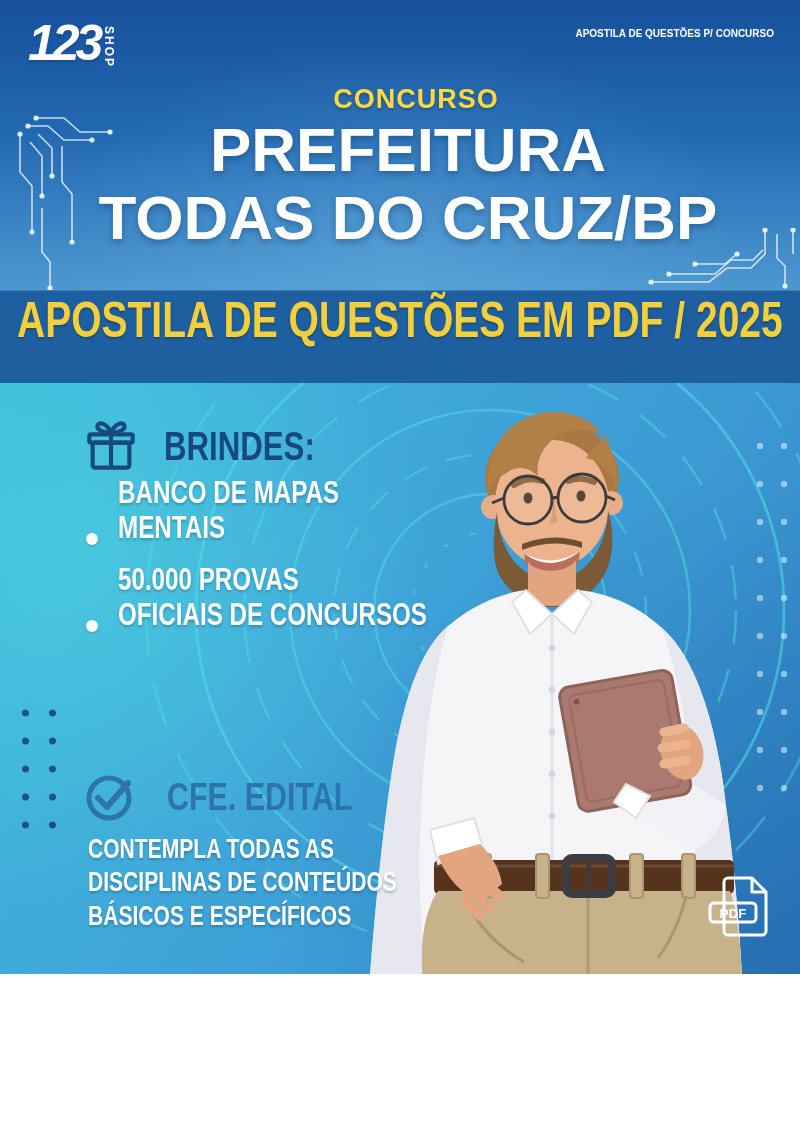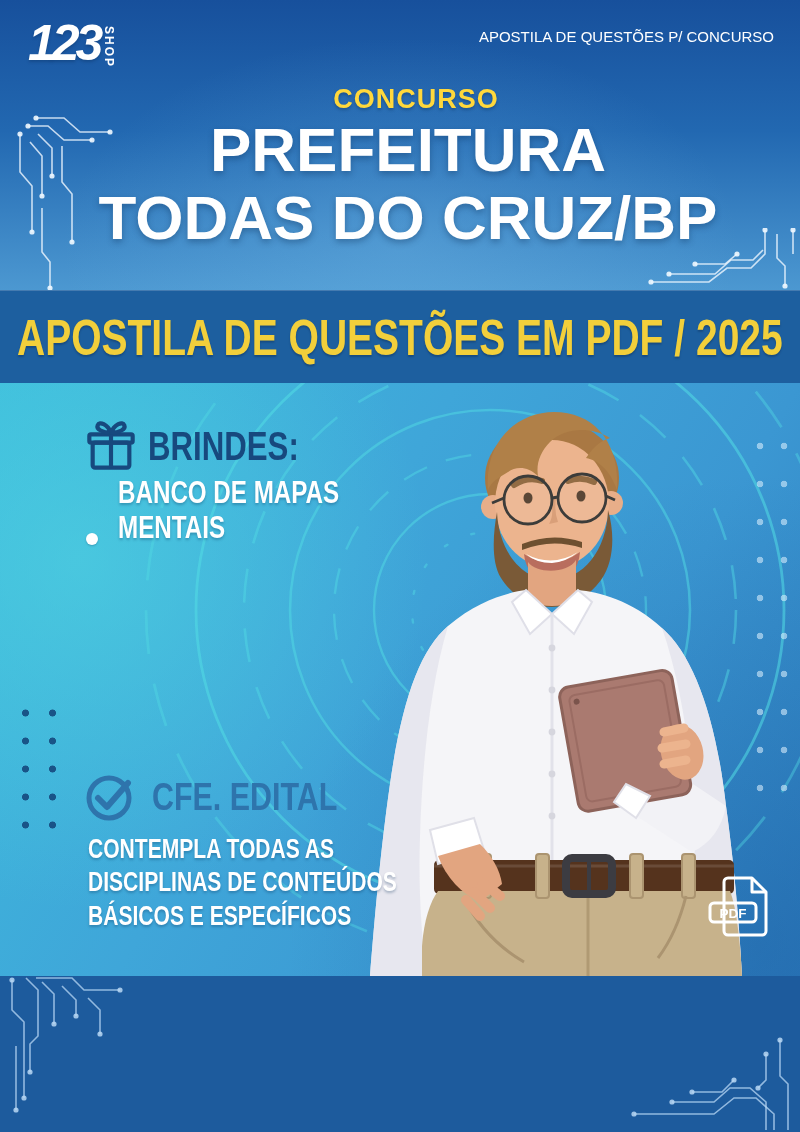--- a/index.html
+++ b/index.html
@@ -1,56 +1,56 @@
 <!DOCTYPE html>
 <html><head>
 <meta charset="utf-8">
 <style>
   html,body{margin:0;padding:0;}
   body{width:800px;height:1132px;font-family:"Liberation Sans",sans-serif;}
-  .poster{position:relative;width:800px;height:1132px;overflow:hidden;background:#2f7fc0;}
+  .poster{position:relative;width:800px;height:974px;overflow:hidden;background:#2f7fc0;}
 
   
   .hero{position:absolute;left:0;top:0;width:800px;height:290px;
     background:
       radial-gradient(ellipse at 50% 85%, rgba(120,190,235,.30) 0%, rgba(120,190,235,0) 60%),
       linear-gradient(180deg,#17509C 0%,#2268B1 45%,#4C98D1 100%);}
   .logo{position:absolute;left:28px;top:20px;display:flex;align-items:flex-start;color:#fff;}
   .logo-number{font-size:50px;font-weight:bold;font-style:italic;letter-spacing:-4px;line-height:.95;text-shadow:0 2px 3px rgba(10,40,80,.3);}
   .logo-word{writing-mode:vertical-rl;text-orientation:mixed;font-size:12px;font-weight:bold;letter-spacing:2px;margin-left:3px;margin-top:6px;}
-  .top-right{position:absolute;right:26px;top:28px;color:#fff;font-size:15px;font-weight:normal;}
+  .top-right{position:absolute;right:26px;top:28px;color:#fff;font-size:10px;font-weight:bold;}
   .kicker{position:absolute;left:16px;top:84px;width:100%;text-align:center;color:#FFD83C;font-size:27px;font-weight:bold;letter-spacing:1px;text-shadow:0 2px 3px rgba(10,40,80,.35);}
   .title{position:absolute;left:0;top:116px;width:100%;text-align:center;color:#fff;font-weight:bold;font-size:62px;line-height:1.1;letter-spacing:0px;text-shadow:0 3px 6px rgba(10,40,80,.35);margin-left:8px;}
 
   
-  .banner{position:absolute;left:0;top:290px;width:800px;height:93px;background:#1D5F9F;border-top:1px solid rgba(255,255,255,.18);display:flex;align-items:center;justify-content:center;}
+  .banner{position:absolute;left:0;top:290px;width:800px;height:93px;background:#1D5F9F;border-top:1px solid rgba(255,255,255,.18);display:flex;align-items:flex-start;justify-content:center;}
   .banner-text{color:#F2CF3B;font-size:50px;font-weight:bold;white-space:nowrap;transform:scaleX(.78);transform-origin:center;text-shadow:0 2px 2px rgba(10,30,60,.3);}
 
   
   .body-sec{position:absolute;left:0;top:383px;width:800px;height:593px;overflow:hidden;
     background:
       radial-gradient(circle at 10% 30%, rgba(82,216,226,.55) 0%, rgba(82,216,226,0) 42%),
       radial-gradient(circle at 95% 95%, rgba(20,80,150,.35) 0%, rgba(20,80,150,0) 50%),
       linear-gradient(120deg,#3DBBDC 0%,#3FA6D9 40%,#3B97D2 70%,#2F7FC0 100%);}
   .circles{position:absolute;left:0;top:0;width:800px;height:593px;}
   .dots-light{position:absolute;left:742px;top:38px;width:58px;height:400px;
     background-image:radial-gradient(circle,rgba(225,243,255,.55) 3px,transparent 3.6px);
     background-size:24px 38px;background-position:6px 6px;}
   .dots-navy{position:absolute;left:8px;top:312px;width:54px;height:150px;
     background-image:radial-gradient(circle,rgba(18,66,120,.85) 3.2px,transparent 3.8px);
     background-size:27px 28px;background-position:4px 4px;}
 
-  .freebies-head{position:absolute;left:84px;top:38px;display:flex;align-items:center;gap:10px;color:#17497E;}
+  .freebies-head{position:absolute;left:84px;top:38px;display:flex;align-items:center;gap:26px;color:#17497E;}
   .freebies-head .txt{font-size:40px;font-weight:bold;white-space:nowrap;transform:scaleX(.78);transform-origin:left center;}
   .bullets{position:absolute;left:86px;top:92px;}
   .bullet{display:flex;align-items:flex-end;margin-bottom:17px;}
   .bullet-dot{width:12px;height:12px;border-radius:50%;background:#fff;margin-top:11px;margin-right:20px;flex:0 0 auto;box-shadow:0 1px 2px rgba(10,40,80,.25);}
   .bullet-txt{color:#fff;font-size:31px;font-weight:bold;line-height:1.13;white-space:nowrap;transform:scaleX(.78);transform-origin:left center;text-shadow:0 2px 3px rgba(10,50,90,.3);}
 
-  .edital-head{position:absolute;left:84px;top:388px;display:flex;align-items:center;gap:16px;color:#2E74AC;}
+  .edital-head{position:absolute;left:84px;top:388px;display:flex;align-items:center;gap:31px;color:#2E74AC;}
   .edital-head .txt{font-size:39px;font-weight:bold;white-space:nowrap;transform:scaleX(.78);transform-origin:left center;}
   .edital-body{position:absolute;left:88px;top:450px;color:#fff;font-size:27px;font-weight:bold;line-height:1.24;white-space:nowrap;transform:scaleX(.78);transform-origin:left top;text-shadow:0 2px 3px rgba(10,50,90,.3);}
 
   .person{position:absolute;left:330px;top:3px;width:470px;height:590px;}
   .pdf-badge{position:absolute;left:700px;top:490px;width:78px;height:70px;}
 
   
   .footer{position:absolute;left:0;top:976px;width:800px;height:156px;background:#1D5B9D;}
   .footer-title{position:absolute;left:0;top:38px;width:100%;text-align:center;color:#fff;font-size:57px;font-weight:bold;letter-spacing:1px;text-shadow:0 3px 5px rgba(8,30,60,.4);}
 
@@ -247,20 +247,27 @@
       <span class="txt">BRINDES:</span>
     </div>
     <div class="bullets">
       <div class="bullet">
         <span class="bullet-dot"></span>
         <div class="bullet-txt">
           <div>BANCO DE MAPAS</div>
           <div>MENTAIS</div>
         </div>
       </div>
+      <div class="bullet">
+        <span class="bullet-dot"></span>
+        <div class="bullet-txt">
+          <div>50.000 PROVAS</div>
+          <div>OFICIAIS DE CONCURSOS</div>
+        </div>
+      </div>
     </div>
 
     <div class="edital-head">
       <svg width="52" height="52" viewBox="0 0 52 52" fill="none" stroke="#2E74AC">
         <circle cx="25" cy="27" r="20" stroke-width="5"></circle>
         <path d="M14,27 L23,36 L44,12" stroke-width="6" stroke-linecap="round" stroke-linejoin="round"></path>
       </svg>
       <span class="txt">CFE. EDITAL</span>
     </div>
     <div class="edital-body">

